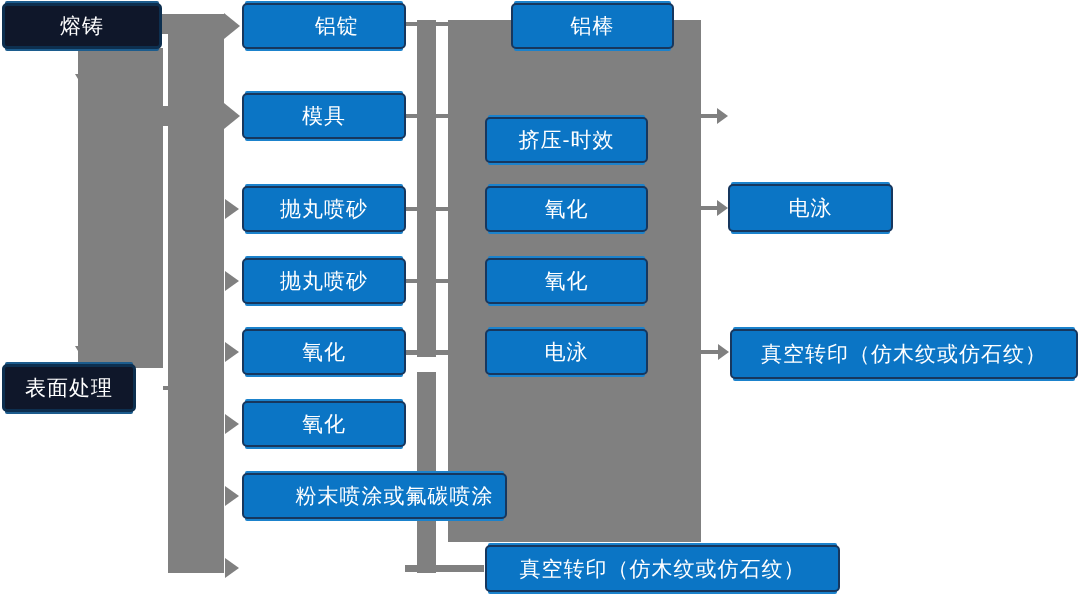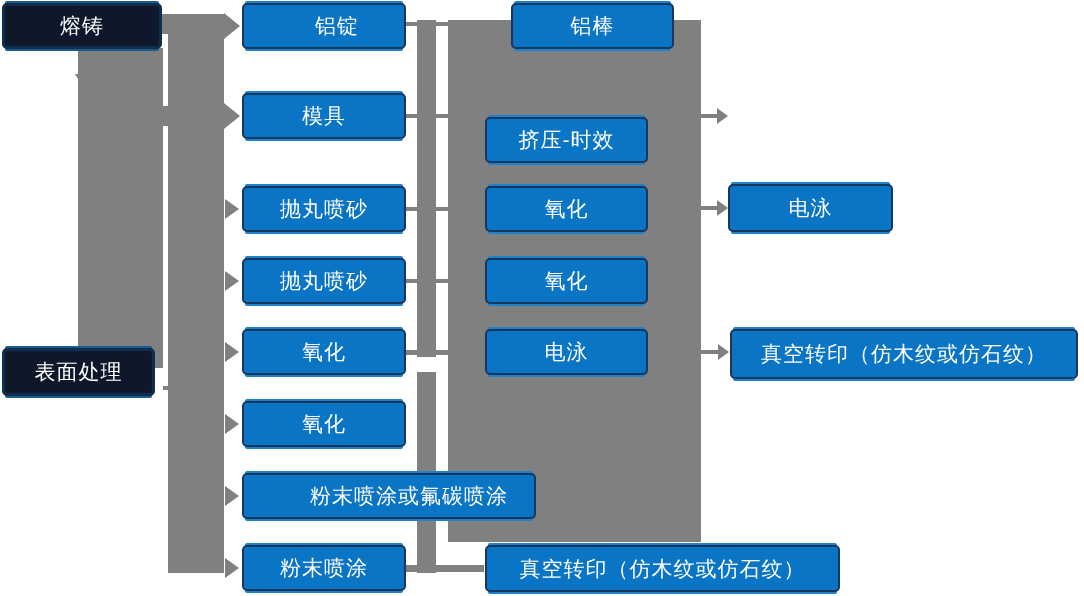--- a/index.html
+++ b/index.html
@@ -93,30 +93,29 @@
   <div class="gray" style="left:405px;top:565px;width:79px;height:7px;"></div>
 
   <div class="gray" style="left:701px;top:114px;width:16px;height:4px;"></div>
   <div class="head right-thin" style="left:717px;top:108px;"></div>
   <div class="gray" style="left:701px;top:206px;width:16px;height:4px;"></div>
   <div class="head right-thin" style="left:717px;top:200px;"></div>
   <div class="gray" style="left:701px;top:350px;width:17px;height:4px;"></div>
   <div class="head right-thin" style="left:718px;top:344px;"></div>
 
   <div class="node dark" style="left:2px;top:3px;width:160px;height:46px;">熔铸</div>
-  <div class="node dark" style="left:2px;top:348px;width:153px;height:48px;">表面处理</div>
+  <div class="node dark" style="left:2px;top:364px;width:134px;height:48px;">表面处理</div>
 
   <div class="node bright" style="left:242px;top:3px;width:164px;height:46px;padding-left:26px;">铝锭</div>
   <div class="node bright" style="left:242px;top:93px;width:164px;height:46px;">模具</div>
   <div class="node bright" style="left:242px;top:186px;width:164px;height:46px;">抛丸喷砂</div>
   <div class="node bright" style="left:242px;top:258px;width:164px;height:46px;">抛丸喷砂</div>
   <div class="node bright" style="left:242px;top:329px;width:164px;height:46px;">氧化</div>
   <div class="node bright" style="left:242px;top:401px;width:164px;height:46px;">氧化</div>
-  <div class="node bright" style="left:242px;top:473px;width:294px;height:46px;padding-left:40px;">粉末喷涂或氟碳喷涂</div>
-  <div class="node bright" style="left:242px;top:545px;width:164px;height:46px;">粉末喷涂</div>
+  <div class="node bright" style="left:242px;top:473px;width:265px;height:46px;padding-left:40px;">粉末喷涂或氟碳喷涂</div>
 
   <div class="node bright" style="left:511px;top:3px;width:163px;height:46px;">铝棒</div>
   <div class="node bright" style="left:485px;top:93px;width:163px;height:46px;margin-top:24px;">挤压-时效</div>
   <div class="node bright" style="left:485px;top:186px;width:163px;height:46px;">氧化</div>
   <div class="node bright" style="left:485px;top:258px;width:163px;height:46px;">氧化</div>
   <div class="node bright" style="left:485px;top:329px;width:163px;height:46px;">电泳</div>
   <div class="node bright" style="left:485px;top:545px;width:355px;height:47px;">真空转印（仿木纹或仿石纹）</div>
 
   <div class="node bright" style="left:728px;top:184px;width:165px;height:48px;">电泳</div>
   <div class="node bright" style="left:730px;top:329px;width:348px;height:50px;">真空转印（仿木纹或仿石纹）</div>

